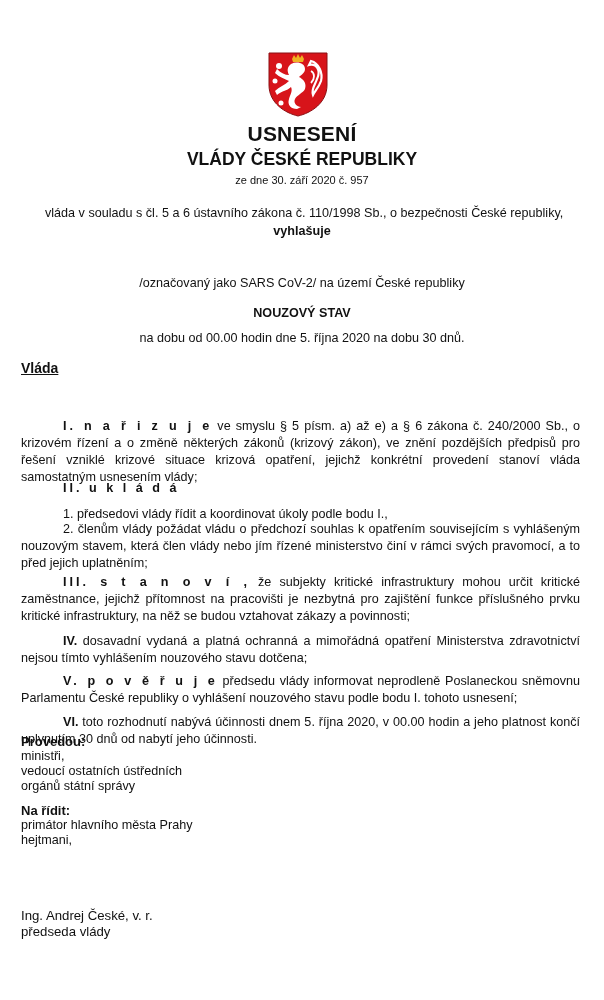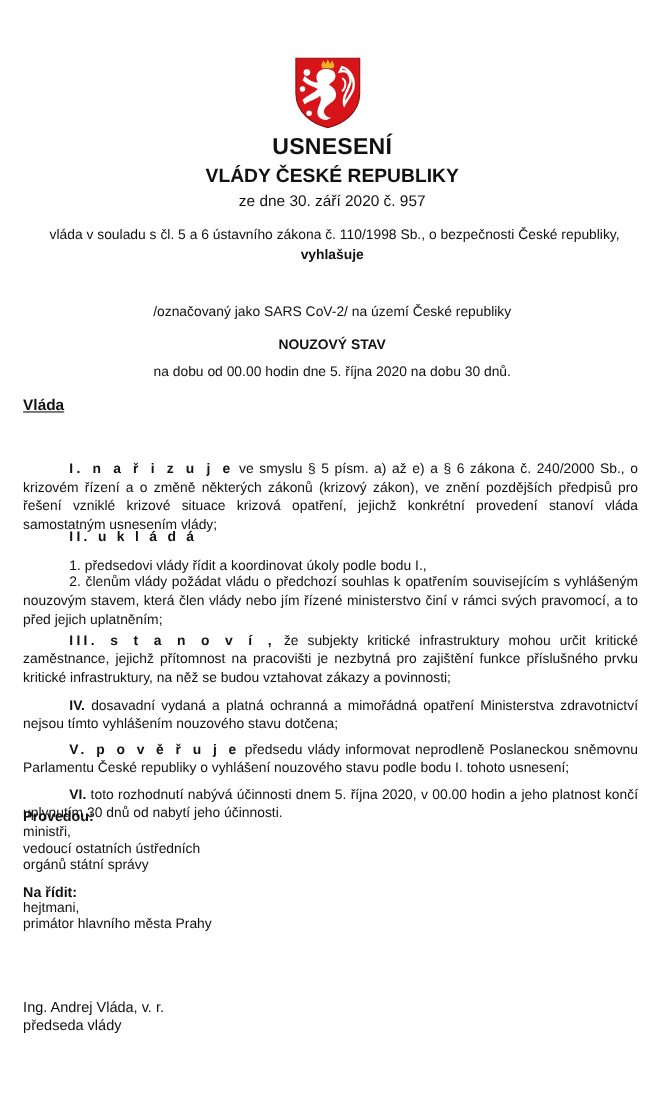--- a/index.html
+++ b/index.html
@@ -6,21 +6,21 @@
     body {
       width: 604px; height: 1000px; position: relative; overflow: hidden;
       font-family: "Liberation Sans", sans-serif; color: #111111;
     }
     .page { position: absolute; left: 0; top: 0; width: 604px; height: 884px; }
     .coat { position: absolute; left: 267px; top: 51px; width: 62px; height: 66px; }
     .abs { position: absolute; text-align: right; }
     .center { left: 0; width: 604px; text-align: center; }
     .h1 { top: 122px; font-size: 21px; font-weight: bold; letter-spacing: 0.2px; }
     .h2 { top: 149px; font-size: 17.5px; font-weight: bold; }
-    .h3 { top: 174px; font-size: 14px; }
+    .h3 { top: 174px; font-size: 11px; }
     .p { font-size: 12.6px; line-height: 17px; }
     .b { font-weight: bold; }
     .body-block { position: absolute; left: 21px; width: 559px; font-size: 12.6px; line-height: 17px; text-align: justify; }
     .indent { text-indent: 42px; margin-top: 25px; }
     .spaced { letter-spacing: 3px; font-weight: bold; }
     .section-title { position: absolute; left: 21px; font-size: 14px; font-weight: bold; }
     .leftlist { position: absolute; left: 21px; font-size: 12.6px; line-height: 15px; }
     .leftlist .lbl { font-weight: bold; font-size: 13px; }
     .line { display: block; }
   </style>
@@ -85,21 +85,21 @@
 
   <div class="leftlist" style="top:734px;">
     <span class="line lbl">Provedou:</span>
     <span class="line">ministři,</span>
     <span class="line">vedoucí ostatních ústředních</span>
     <span class="line">orgánů státní správy</span>
   </div>
 
   <div class="leftlist" style="top:803px;">
     <span class="line lbl">Na řídit:</span>
+    <span class="line">primátor hlavního města Prahy</span>
     <span class="line">hejtmani,</span>
-    <span class="line">primátor hlavního města Prahy</span>
   </div>
 
   <div class="leftlist" style="top:908px; font-size:13.2px; line-height:16px;">
-    <span class="line">Ing. Andrej Vláda, v. r.</span>
+    <span class="line">Ing. Andrej České, v. r.</span>
     <span class="line">předseda vlády</span>
   </div>
 </div>
 
 </body></html>

